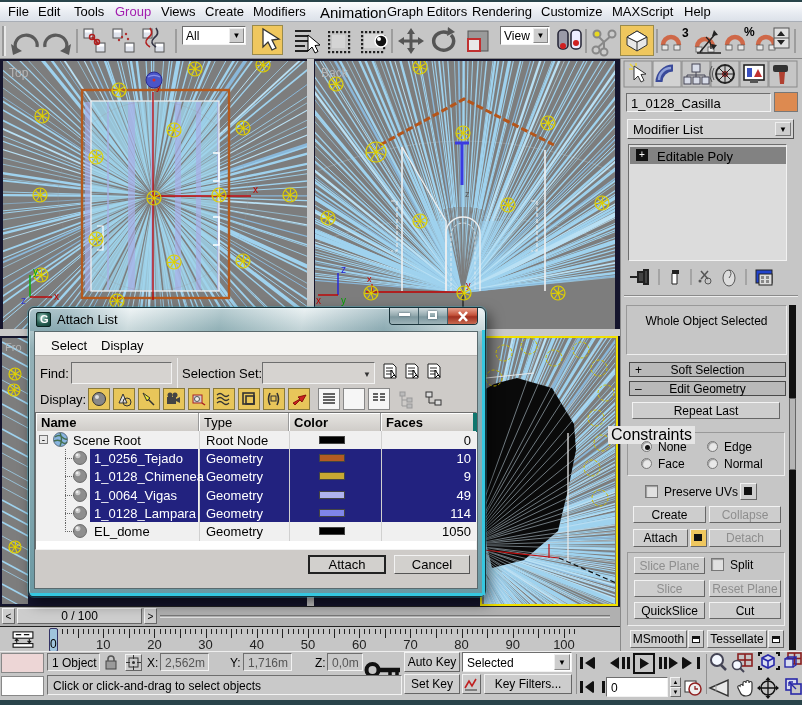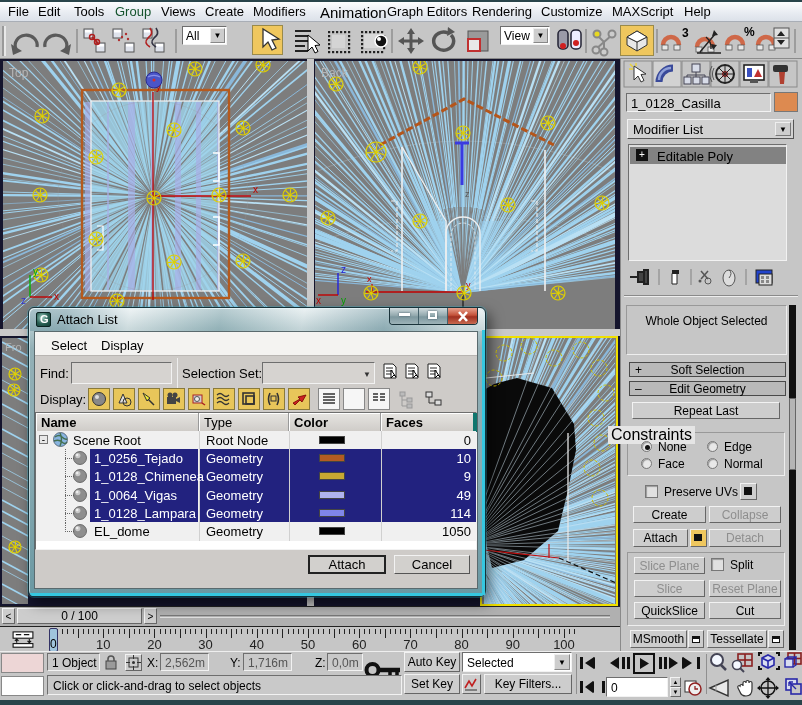--- a/index.html
+++ b/index.html
@@ -7,21 +7,21 @@
 .btn.dis{color:#8e8e8e}
 .sunk{position:absolute;border-top:1px solid #6e6e6e;border-left:1px solid #6e6e6e;border-right:1px solid #f2f2f2;border-bottom:1px solid #f2f2f2;background:#c9c9c9}
 .roll{position:absolute;background:#b9b9b9;border:1px solid #4a4a4a;color:#000;font-size:12px;text-align:center}
 .tick{position:absolute;background:#222;width:1px}
 </style></head><body>
 
 <div class="abs" style="left:0;top:0;width:802px;height:22px;background:linear-gradient(#fdfdfe,#e7ebf1 60%,#dce1e9);border-top:2px solid #29444a;border-bottom:1px solid #a9aeb6"></div>
 <div class="abs" style="left:8px;top:4px;font-size:13px;color:#000">File</div>
 <div class="abs" style="left:38px;top:4px;font-size:13px;color:#000">Edit</div>
 <div class="abs" style="left:74px;top:4px;font-size:13px;color:#000">Tools</div>
-<div class="abs" style="left:115px;top:4px;font-size:13px;color:#14532d">Group</div>
+<div class="abs" style="left:115px;top:4px;font-size:13px;color:#a21caf">Group</div>
 <div class="abs" style="left:161px;top:4px;font-size:13px;color:#000">Views</div>
 <div class="abs" style="left:205px;top:4px;font-size:13px;color:#000">Create</div>
 <div class="abs" style="left:253px;top:4px;font-size:13px;color:#000">Modifiers</div>
 <div class="abs" style="left:320px;top:4px;font-size:15px;color:#000">Animation</div>
 <div class="abs" style="left:387px;top:4px;font-size:13px;color:#000">Graph Editors</div>
 <div class="abs" style="left:472px;top:4px;font-size:13px;color:#000">Rendering</div>
 <div class="abs" style="left:541px;top:4px;font-size:13px;color:#000">Customize</div>
 <div class="abs" style="left:612px;top:4px;font-size:13px;color:#000">MAXScript</div>
 <div class="abs" style="left:684px;top:4px;font-size:13px;color:#000">Help</div>
 <div class="abs" style="left:0;top:23px;width:802px;height:36px;background:#c6c6c6;border-bottom:1px solid #8a8a8a"></div>
@@ -155,21 +155,21 @@
     <text x="744" y="13" font-size="12" font-weight="bold" fill="#000">%</text>
     <path d="M758 22 a 8 8 0 1 1 16 0" fill="none" stroke="#cf6848" stroke-width="4.5"></path>
     <rect x="757" y="22" width="6" height="5" fill="#e8e8e8" stroke="#555" stroke-width="0.8"></rect>
     <rect x="769" y="22" width="6" height="5" fill="#e8e8e8" stroke="#555" stroke-width="0.8"></rect>
     <rect x="774" y="5" width="15" height="20" fill="#e0e0e0" stroke="#555"></rect>
     <path d="M781 8 l-4 5 h8 z M781 22 l-4 -5 h8 z" fill="#222"></path>
     <line x1="774" y1="15" x2="789" y2="15" stroke="#555"></line>
     <line x1="795" y1="6" x2="795" y2="30" stroke="#8f8f8f" stroke-width="1.5"></line>
     <line x1="657" y1="6" x2="657" y2="30" stroke="#8f8f8f" stroke-width="1.5"></line>
   </svg>
-<div class="sunk" style="left:182px;top:26px;width:45px;height:19px;background:#fff">
+<div class="sunk" style="left:182px;top:26px;width:64px;height:19px;background:#fff">
     <span style="position:absolute;left:3px;top:2px;font-size:12px">All</span>
     <span class="abs" style="right:1px;top:1px;width:15px;height:15px;background:#cdcdcd;border:1px solid #888;border-top-color:#eee;border-left-color:#eee;font-size:8px;text-align:center;line-height:14px">▼</span>
   </div>
 <div class="abs" style="left:252px;top:25px;width:31px;height:30px;background:#efc75e;border:1px solid #9a8a4a"><svg width="29" height="28" viewBox="0 0 29 28">
       <path d="M10 3 l0 18 l5 -5 l4 8 l4 -2 l-4 -8 l7 -1 z" fill="#fff" stroke="#333" stroke-width="1.3"></path>
     </svg></div>
 <div class="sunk" style="left:500px;top:26px;width:50px;height:19px;background:#fff">
     <span style="position:absolute;left:3px;top:2px;font-size:12px">View</span>
     <span class="abs" style="right:1px;top:1px;width:15px;height:15px;background:#cdcdcd;border:1px solid #888;border-top-color:#eee;border-left-color:#eee;font-size:8px;text-align:center;line-height:14px">▼</span>
   </div>

